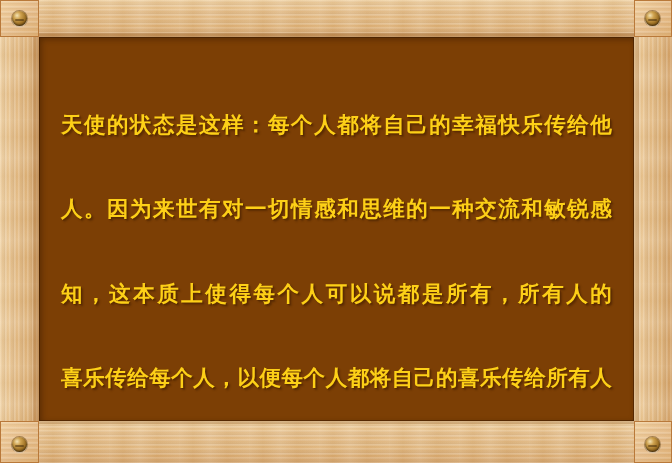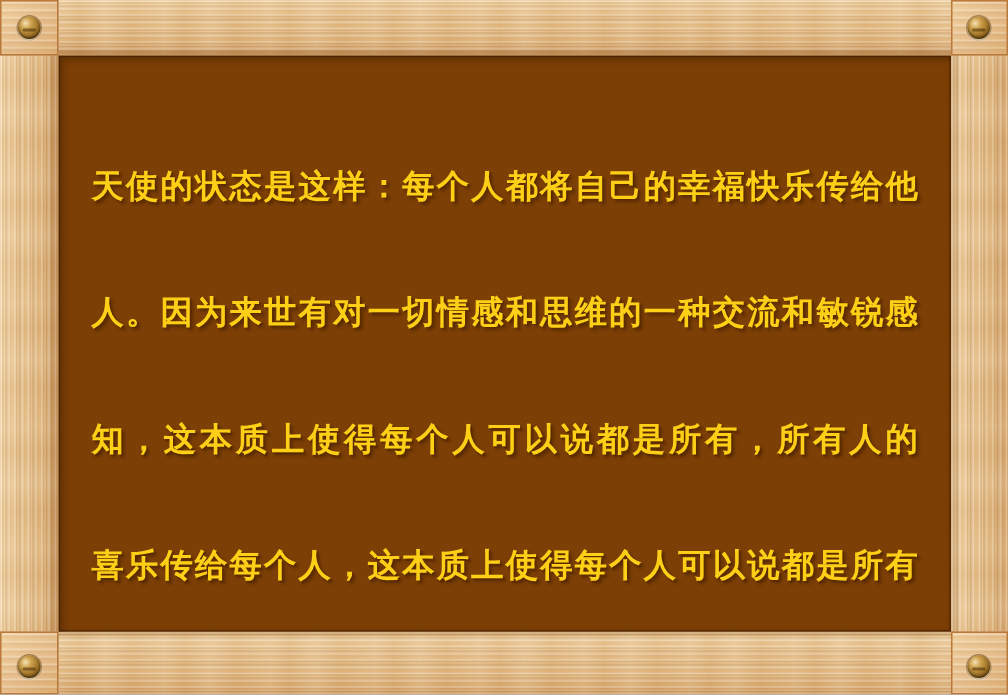--- a/index.html
+++ b/index.html
@@ -9,21 +9,21 @@
   }
   body {
     font-family: "DejaVu Sans", sans-serif;
   }
 
   .frame-root {
     position: relative;
     width: 672px;
     height: 463px;
     overflow: hidden;
-    background: #404040;
+    background: #5eead4;
     box-sizing: border-box;
   }
 
   
   .plank {
     position: absolute;
     box-sizing: border-box;
   }
 
   
@@ -199,21 +199,21 @@
   <div class="screw" style="left:645px; top:11px;"></div>
   <div class="screw" style="left:12px; top:437px;"></div>
   <div class="screw" style="left:645px; top:437px;"></div>
 
   <div class="panel">
     <div class="panel-inner">
       <div class="body-text">
         <span class="ln just">天使的状态是这样：每个人都将自己的幸福快乐传给他</span>
         <span class="ln just">人。因为来世有对一切情感和思维的一种交流和敏锐感</span>
         <span class="ln just">知，这本质上使得每个人可以说都是所有，所有人的</span>
-        <span class="ln just">喜乐传给每个人，这本质上使得每个人可以说都是所有</span>
+        <span class="ln just">喜乐传给每个人，以便每个人都将自己的喜乐传给所有人</span>
         
         
         
         
         
         
         
         
       </div>
 

